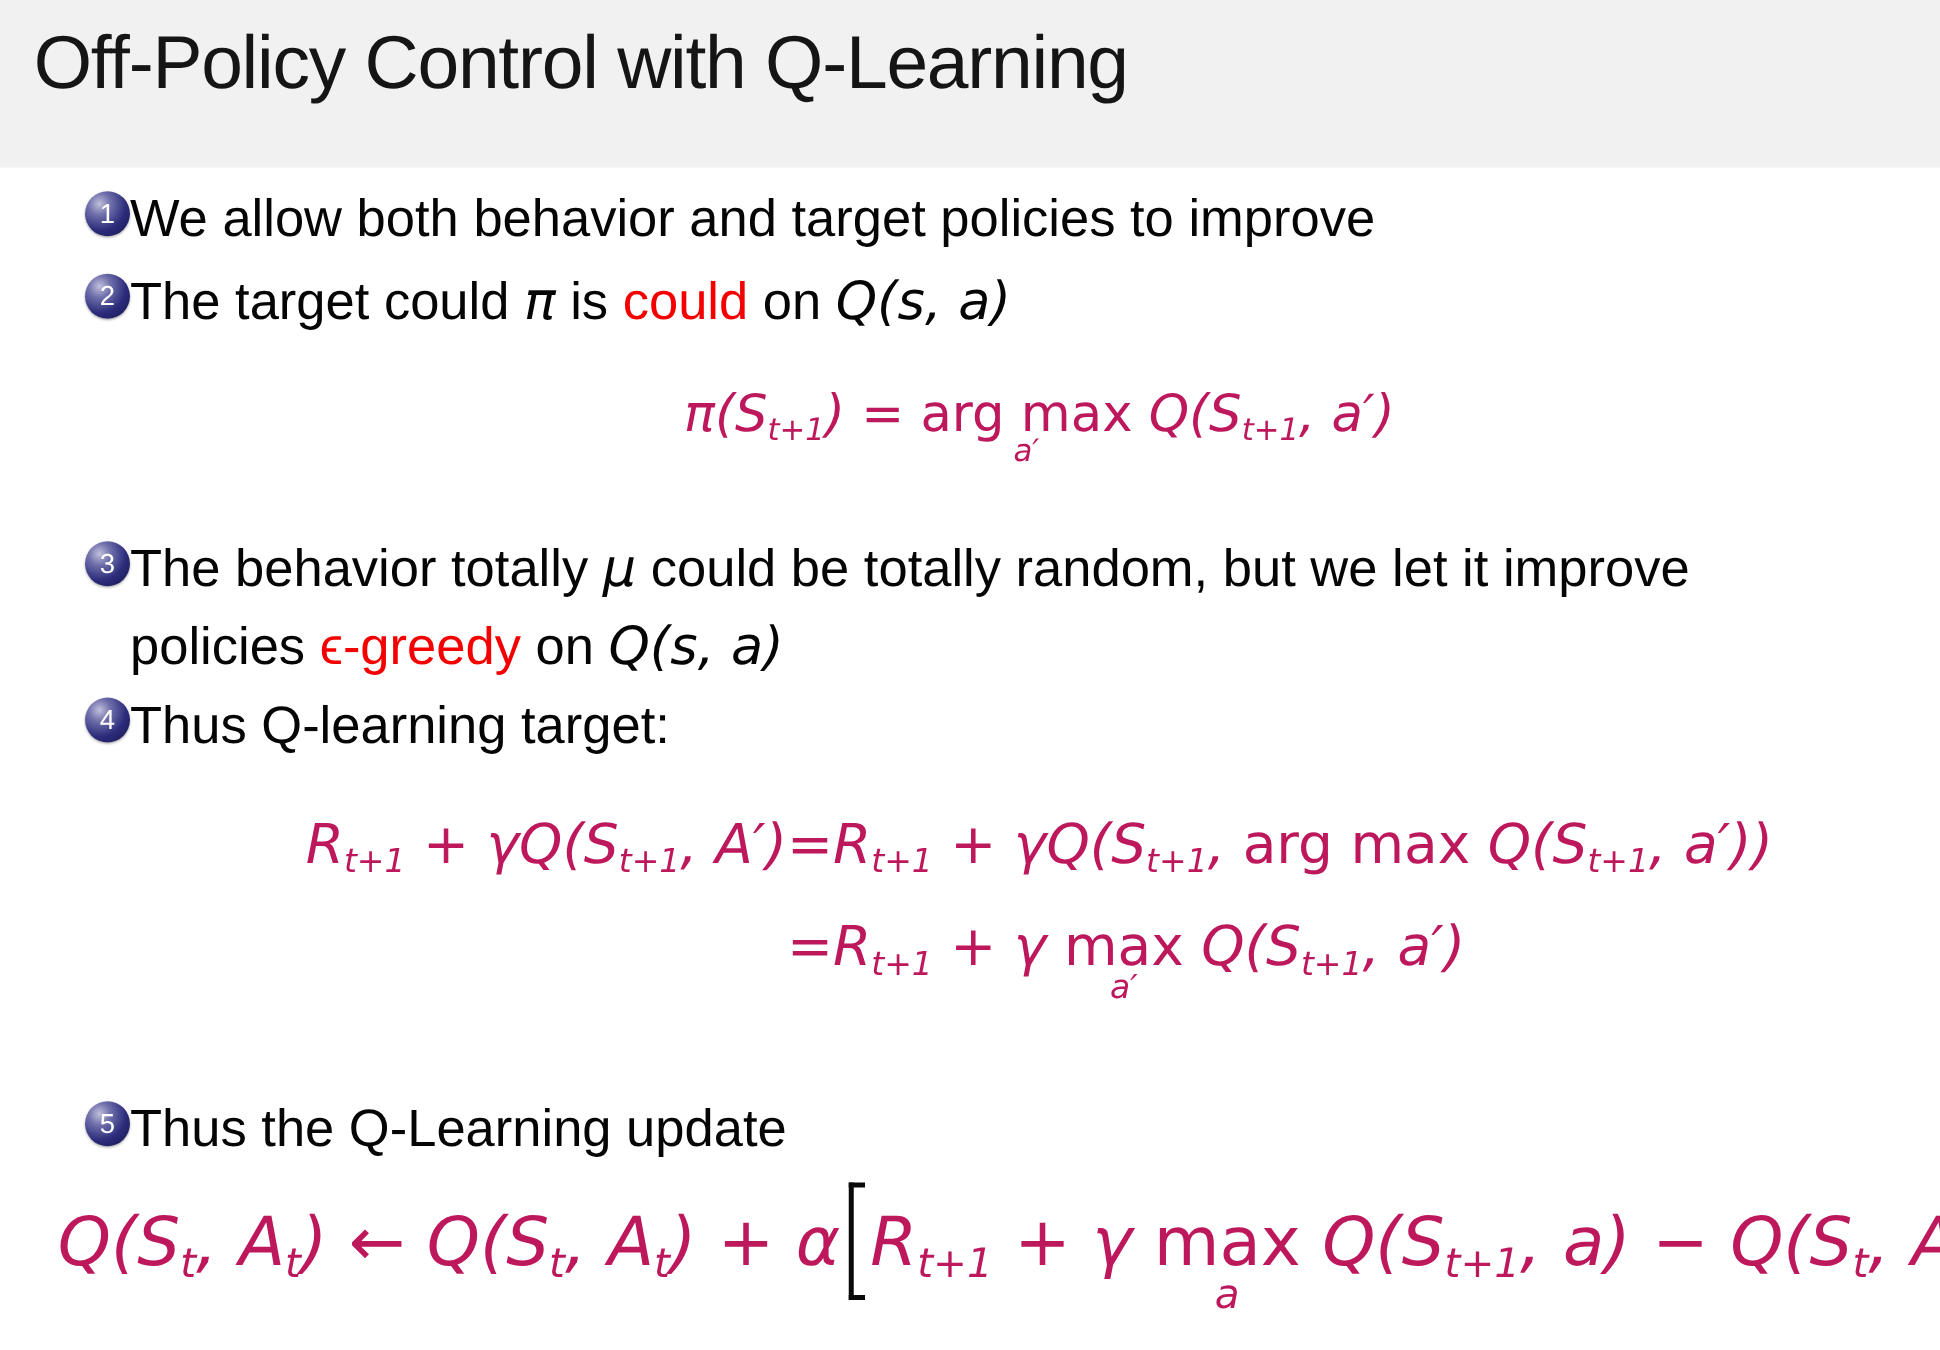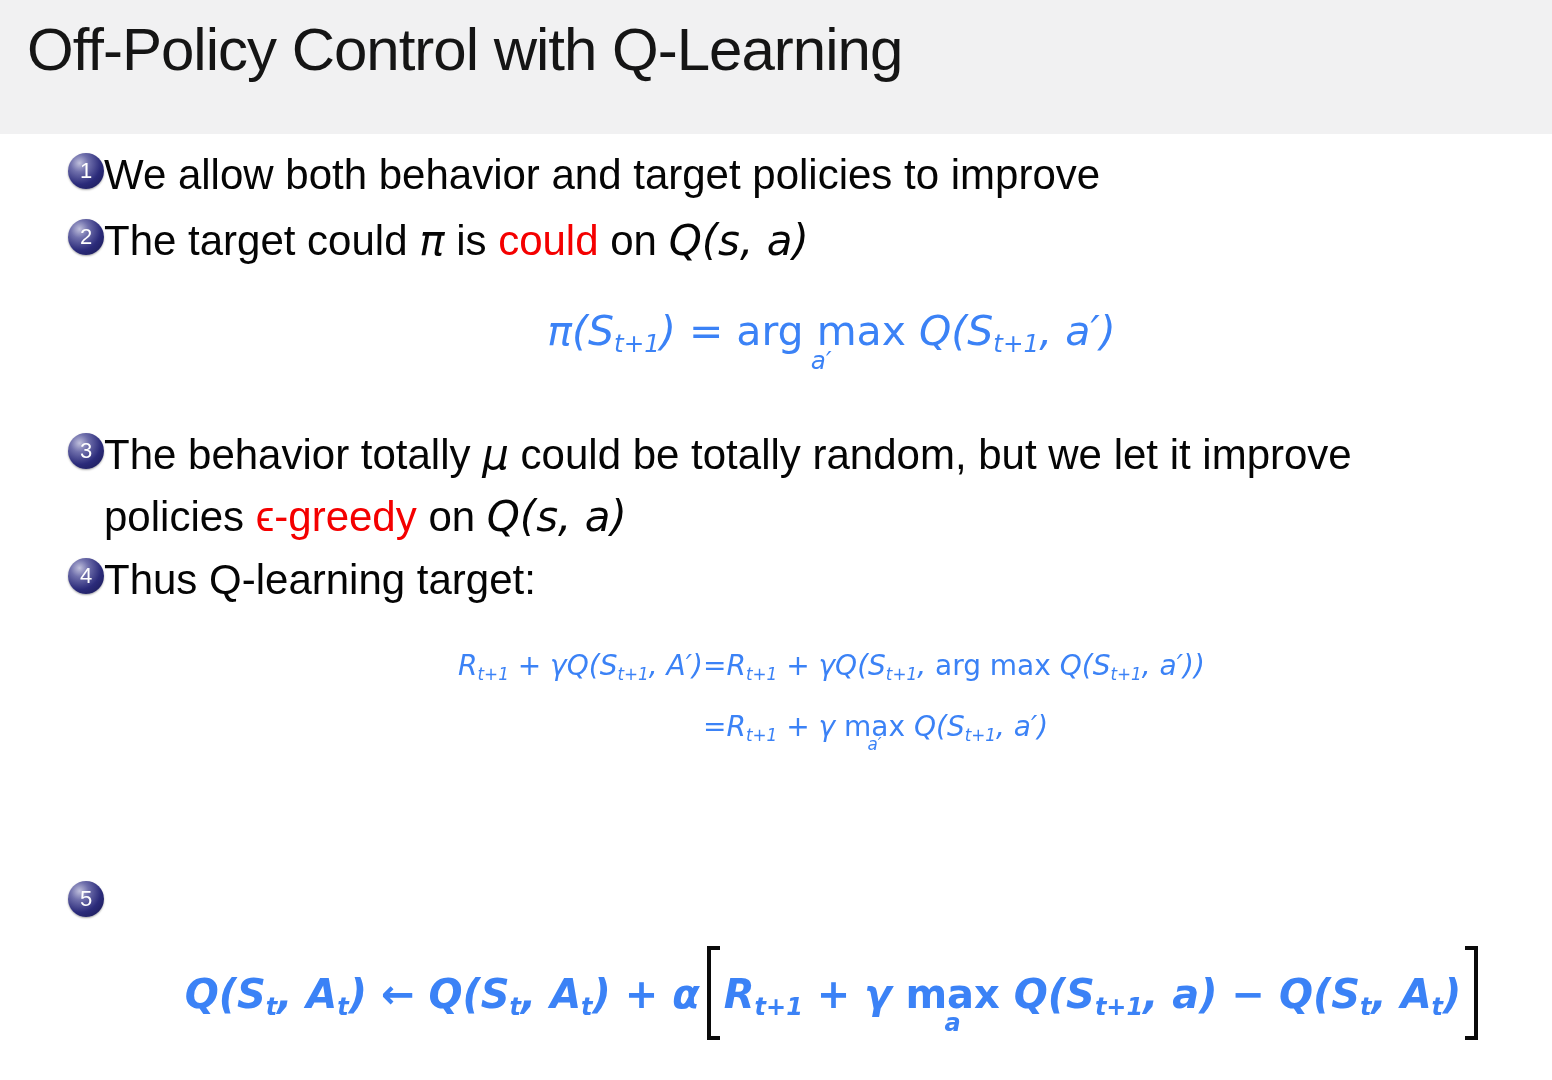--- a/index.html
+++ b/index.html
@@ -44,37 +44,37 @@
   .btext {
     font-size:42px; line-height:62px;
     color:#050505;
   }
   .math { font-family:"DejaVu Sans", sans-serif; font-style:italic; }
   .red  { color:var(--accent-red); }
   .fblock {
     position:absolute; left:131px; right:20px;
     display:flex; justify-content:center;
     font-family:"DejaVu Sans", sans-serif; font-style:italic;
-    line-height:1.25; color:#3b82f6;
+    line-height:1.25; color:#be185d;
     white-space:nowrap;
   }
   .rm { font-style:normal; }
   .sb { font-size:0.6em; font-style:italic; vertical-align:-0.3em; }
   .ustack { position:relative; display:inline-block; font-style:normal; text-align:center; }
   .ustack .und {
     position:absolute; top:calc(100% - 8px); left:50%;
     transform:translateX(-50%);
     font-size:0.6em; font-style:italic; line-height:1;
   }
   #formula-greedy { top:306px; font-size:41px; }
-  #eq-target { top:648px; font-size:28px; }
+  #eq-target { top:648px; font-size:44px; }
   .eqgrid { display:grid; grid-template-columns:auto auto; row-gap:24px; }
   .eq-lhs { text-align:right; }
   .eq-rhs { text-align:left; }
-  #formula-update { top:950px; font-size:40px;font-weight:bold; }
+  #formula-update { top:950px; font-size:54px; }
   .bkt {
     display:inline-block; width:13px; height:94px;
     vertical-align:middle; position:relative; top:-4px;
   }
   .bkt-l { border-left:4px solid #0a0a0a; border-top:4px solid #0a0a0a; border-bottom:4px solid #0a0a0a; margin-left:7px; margin-right:4px; }
   .bkt-r { border-right:4px solid #0a0a0a; border-top:4px solid #0a0a0a; border-bottom:4px solid #0a0a0a; margin-left:4px; }
 </style>
 </head>
 <body>
 
@@ -130,19 +130,22 @@
       <div class="eq-rhs"><span class="rm">=</span><span>R</span><span class="sb">t+1</span><span class="rm"> + </span><span>γQ(S</span><span class="sb">t+1</span><span>, </span><span class="rm">arg max</span><span> Q(S</span><span class="sb">t+1</span><span>, a′))</span></div>
       <div></div>
       <div class="eq-rhs"><span class="rm">=</span><span>R</span><span class="sb">t+1</span><span class="rm"> + </span><span>γ </span><span class="ustack"><span>max</span><span class="und">a′</span></span><span> Q(S</span><span class="sb">t+1</span><span>, a′)</span></div>
     </div>
   </div>
 
   <div class="row" style="top:872px;">
     <span class="badge">
         <span>5</span>
       </span>
+    <div class="btext">
+      <span>Thus the Q-Learning update</span>
+    </div>
   </div>
 
   <div class="fblock" id="formula-update">
     <span><span>Q(S</span><span class="sb">t</span><span>, A</span><span class="sb">t</span><span>) </span><span class="rm">←</span><span> Q(S</span><span class="sb">t</span><span>, A</span><span class="sb">t</span><span>) + </span><span>α</span><span class="bkt bkt-l"></span><span>R</span><span class="sb">t+1</span><span class="rm"> + </span><span>γ </span><span class="ustack"><span>max</span><span class="und">a</span></span><span> Q(S</span><span class="sb">t+1</span><span>, a) − Q(S</span><span class="sb">t</span><span>, A</span><span class="sb">t</span><span>)</span><span class="bkt bkt-r"></span></span>
   </div>
 
 </div>
 
 </body></html>

